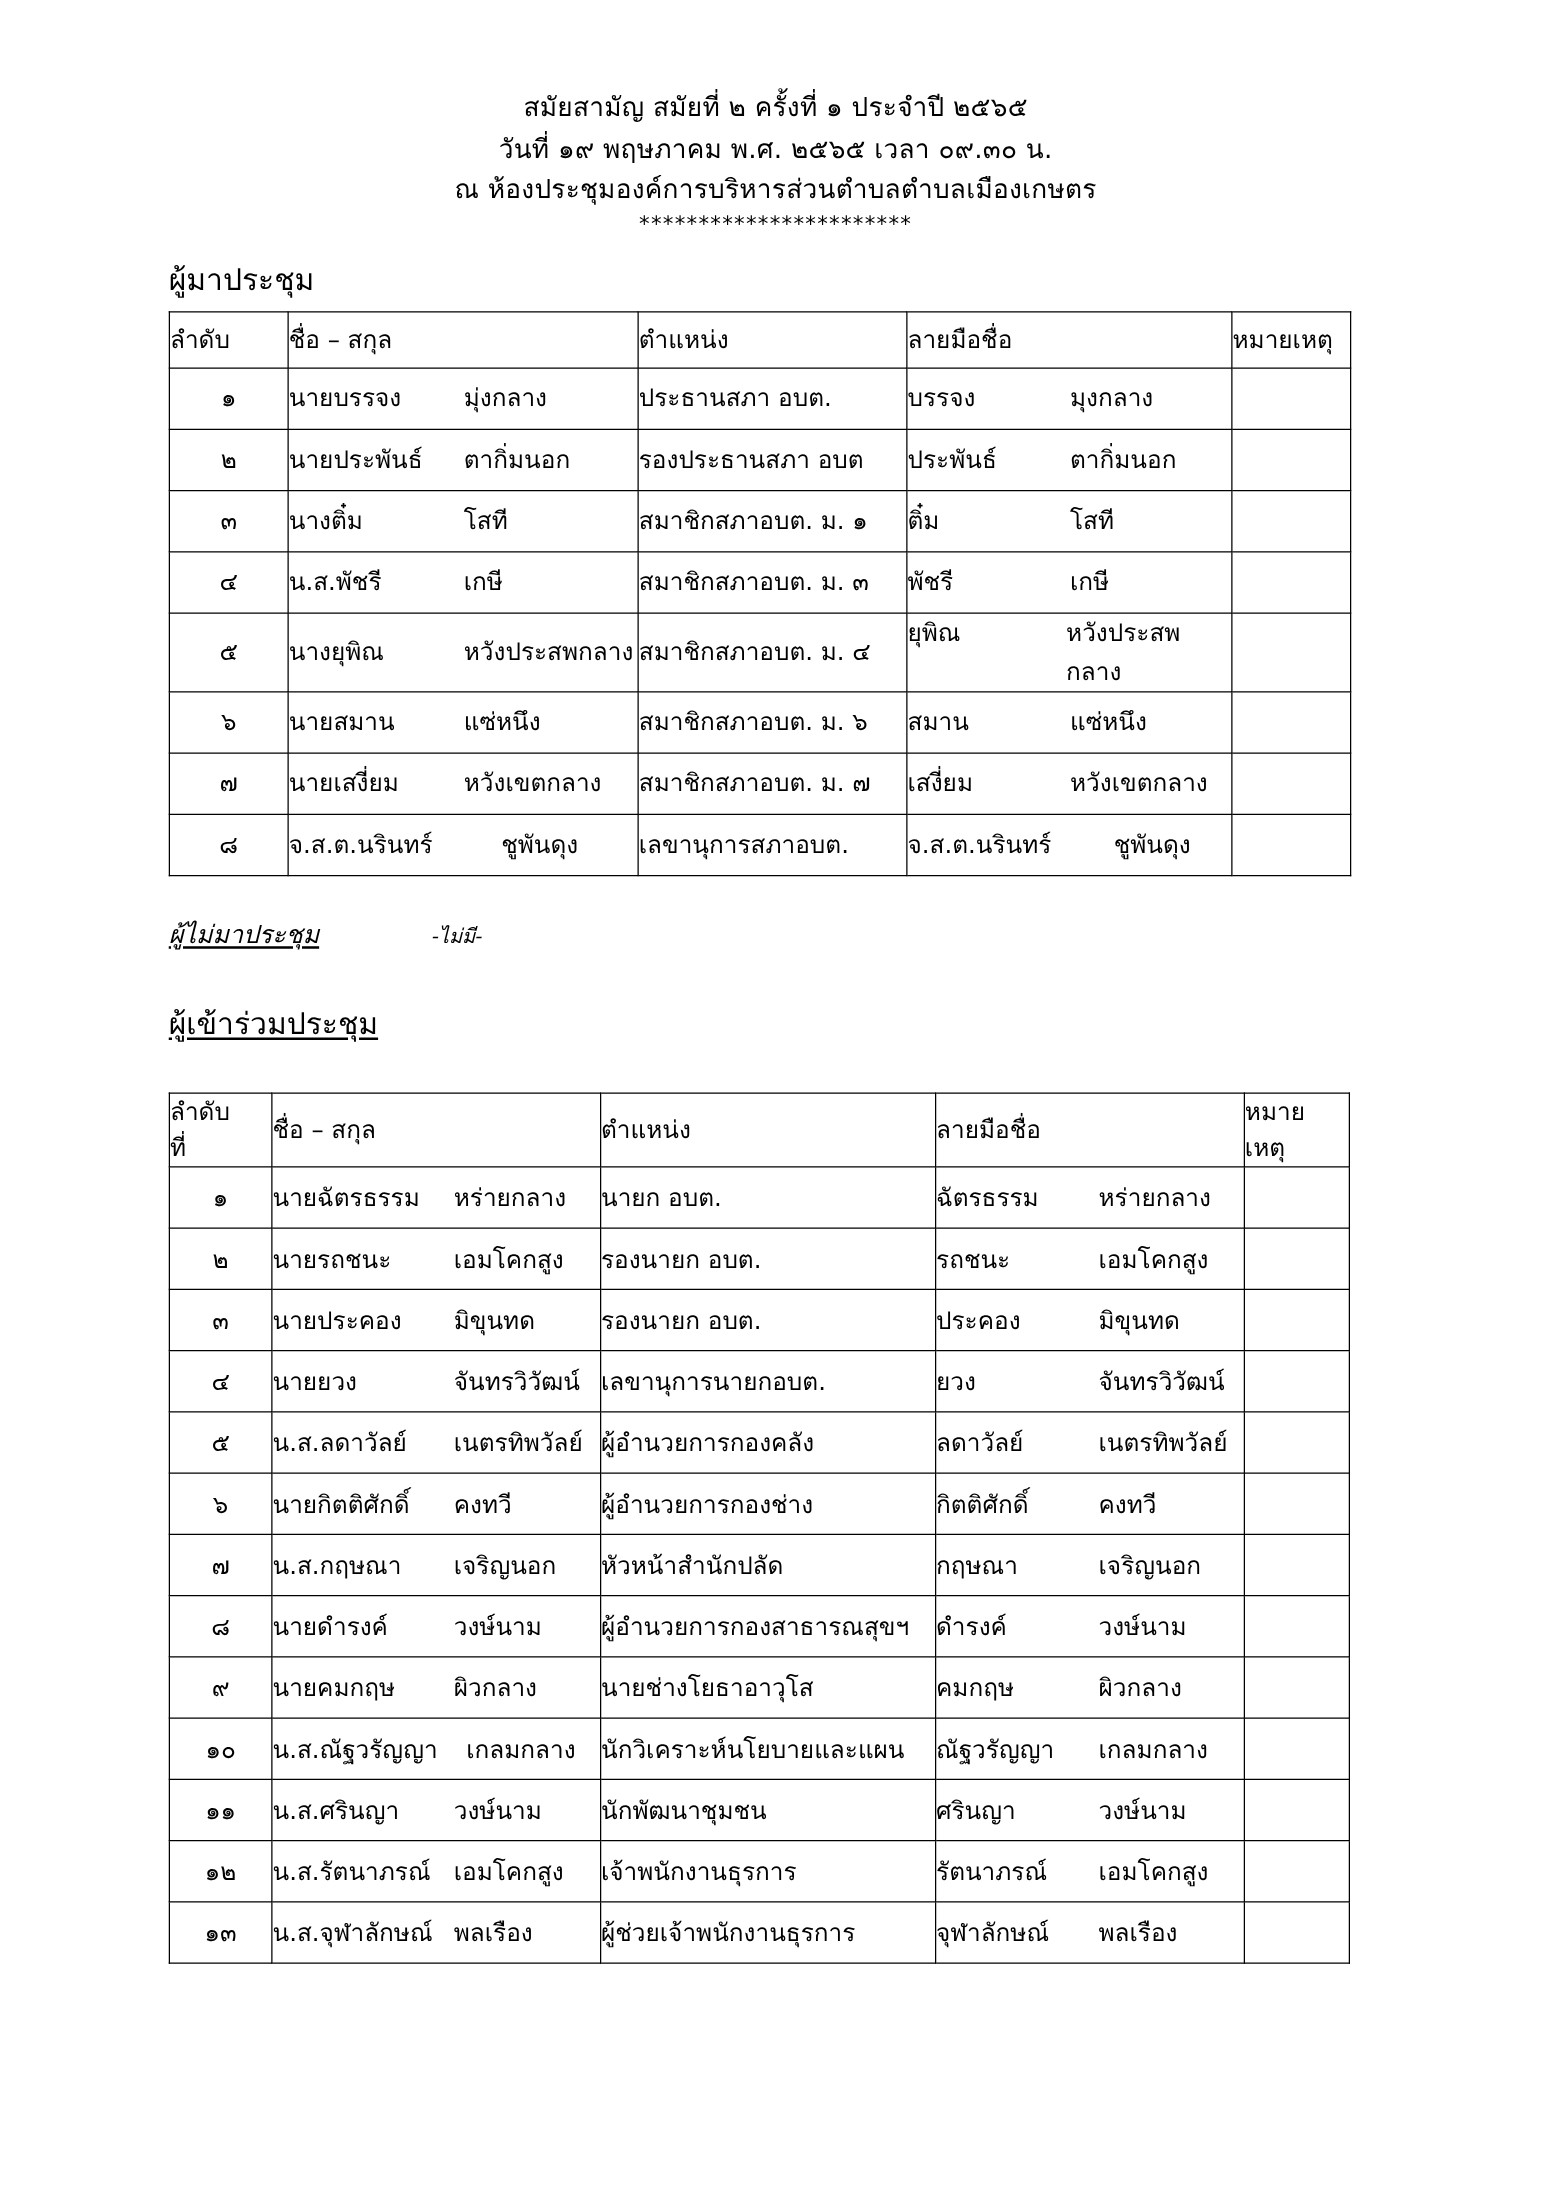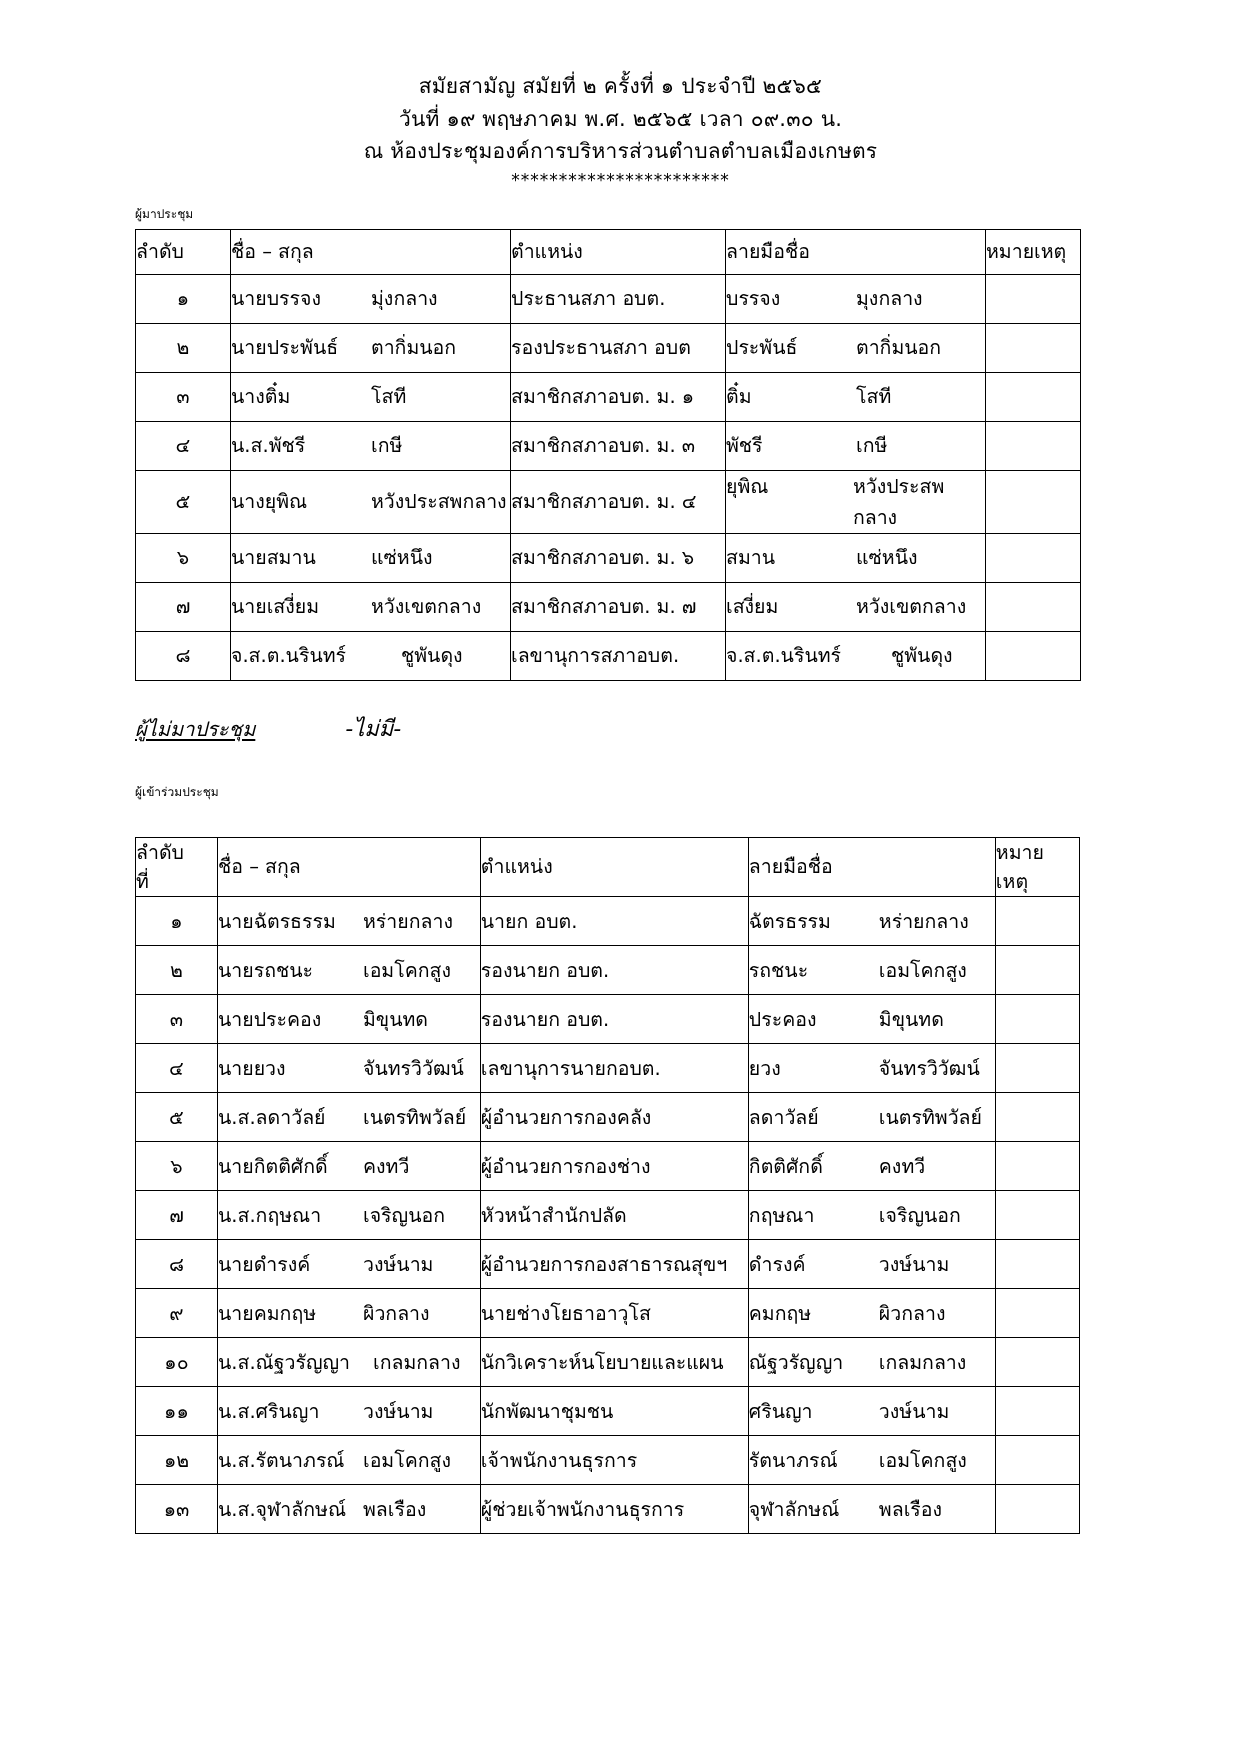--- a/index.html
+++ b/index.html
@@ -28,39 +28,40 @@
     font-size: 21px;
     letter-spacing: 0.2px;
   }
   .stars {
     text-align: center;
     font-size: 17px;
     letter-spacing: 1px;
     margin-top: 2px;
   }
   .section-label {
-    font-size: 12px;
+    font-size: 24px;
     margin: 14px 0 6px 40px;
   }
   .section-label.underline {
+    text-decoration: underline;
     text-underline-offset: 3px;
   }
   .label-row {
     display: flex;
     align-items: baseline;
     margin: 30px 0 6px 40px;
     font-style: italic;
   }
   .label-row .lbl {
     font-size: 20px;
     text-decoration: underline;
     text-underline-offset: 3px;
   }
   .label-row .val {
-    font-size: 22px;
+    font-size: 16px;
     margin-left: 90px;
   }
   table.attend {
     border-collapse: collapse;
     width: 945px;
     margin-left: 40px;
     table-layout: fixed;
   }
   table.attend th, table.attend td {
     border: 1.3px solid #000;

